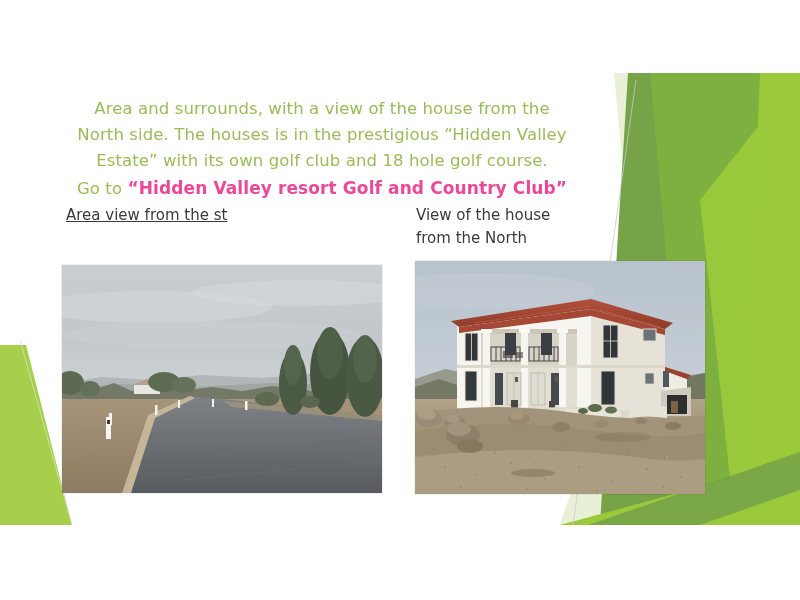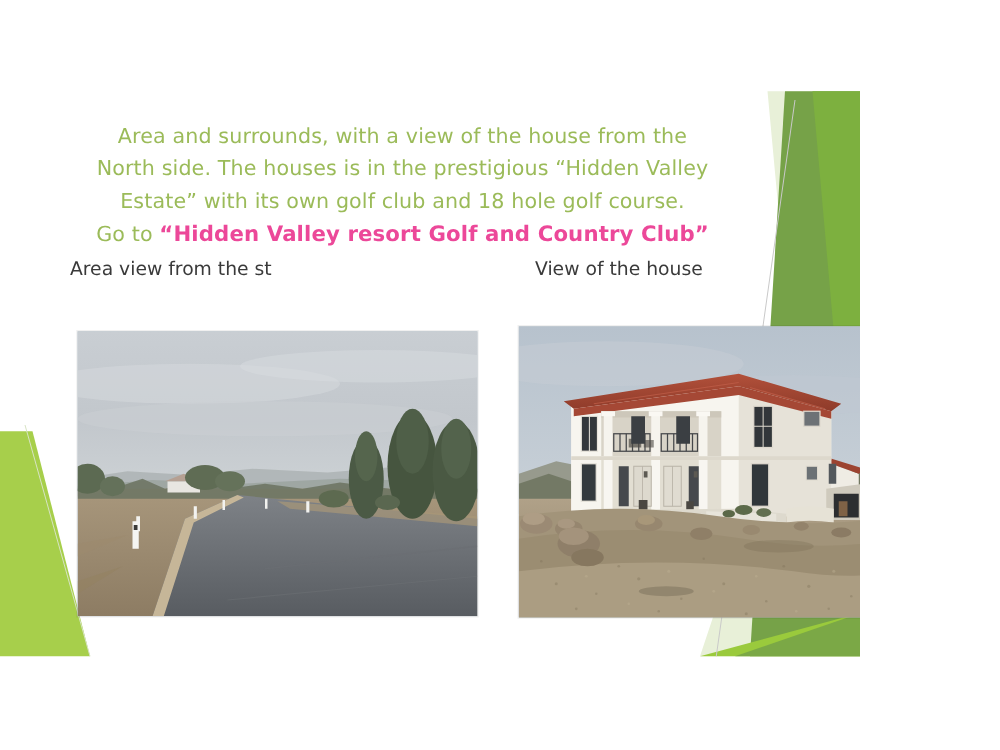--- a/index.html
+++ b/index.html
@@ -10,21 +10,21 @@
   }
   body {
     width: 800px;
     height: 600px;
     overflow: hidden;
     font-family: "DejaVu Sans", sans-serif;
   }
 
   #slide {
     position: relative;
-    width: 688px;
+    width: 800px;
     height: 600px;
     background: #ffffff;
     overflow: hidden;
   }
 
   
   .deco-layer {
     position: absolute;
     left: 0;
     top: 0;
@@ -59,22 +59,22 @@
   }
 
   
   .caption {
     position: absolute;
     font-family: "DejaVu Sans", sans-serif;
     font-size: 15px;
     line-height: 23px;
     color: #3A3A3A;
   }
-  .caption-left  { left: 56px;  top: 204px; width: 230px; }
-  .caption-right { left: 428px; top: 204px; width: 230px; }
+  .caption-left  { left: 66px;  top: 204px; width: 230px; text-decoration: underline; }
+  .caption-right { left: 416px; top: 204px; width: 230px; }
   .caption .cline { display: block; }
 
   
   .photo {
     position: absolute;
     overflow: hidden;
     background: #b9c4cc;
     box-shadow: 0 0 0 1px rgba(0,0,0,0.06);
   }
   .photo-left  { left: 62px;  top: 265px; width: 320px; height: 228px; }
@@ -114,20 +114,21 @@
     <span class="line">Estate” with its own golf club and 18 hole golf course.</span>
     <span class="cta-line"><span>Go to </span><span class="cta-strong">“Hidden Valley resort Golf and Country Club”</span></span>
   </div>
 
   <div class="caption caption-left">
     <span class="cline">Area view from the st</span>
   </div>
 
   <div class="caption caption-right">
     <span class="cline">View of the house</span>
+    <span class="cline">from the North</span>
   </div>
 
   <div class="photo photo-left">
     <svg viewBox="0 0 320 228" preserveAspectRatio="none" xmlns="http://www.w3.org/2000/svg">
       <defs>
         <linearGradient id="skyL" x1="0" y1="0" x2="0" y2="1">
           <stop offset="0%" stop-color="#c9ced3"></stop>
           <stop offset="55%" stop-color="#c2c7cc"></stop>
           <stop offset="100%" stop-color="#cdd2d5"></stop>
         </linearGradient>

